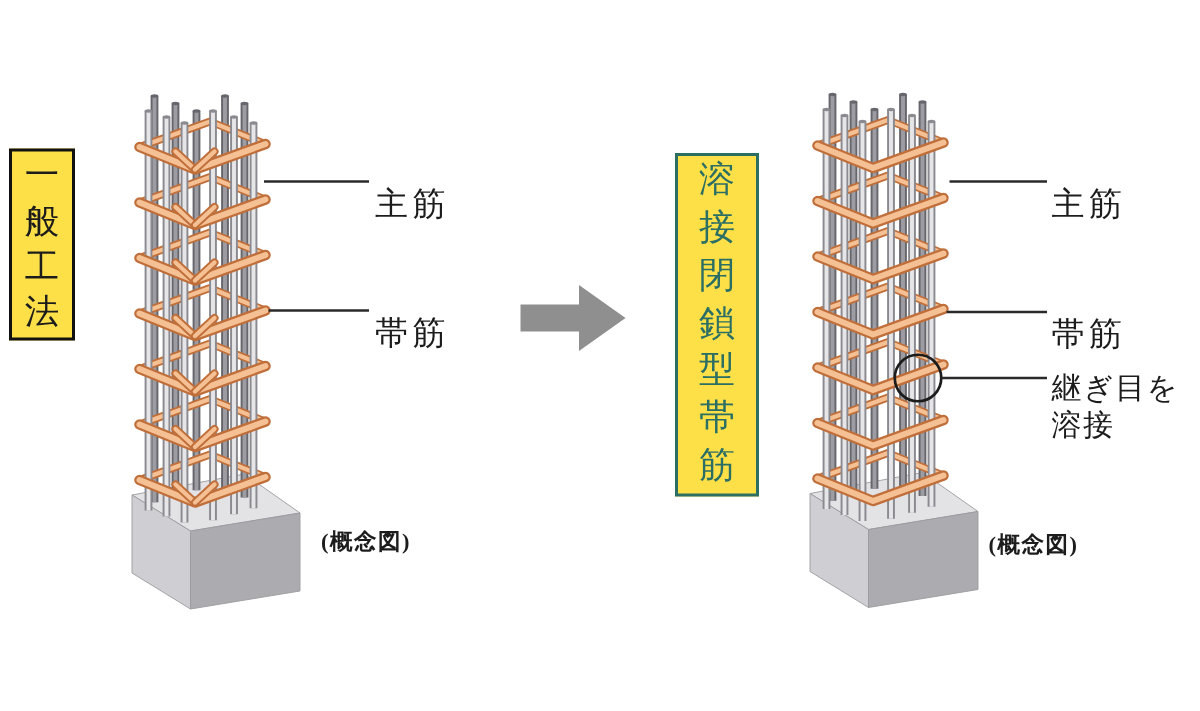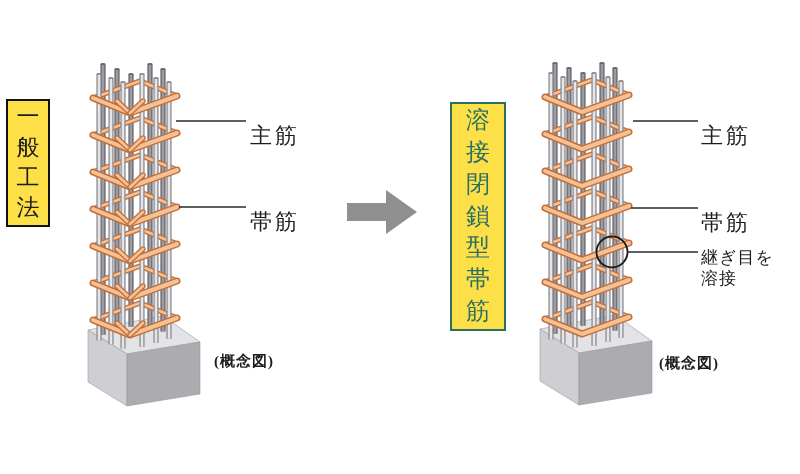--- a/index.html
+++ b/index.html
@@ -219,19 +219,19 @@
   <div class="label" style="left:250px;top:107px;">主筋</div>
   <div class="label" style="left:250px;top:193px;">帯筋</div>
   <div class="caption" style="left:214px;top:352px;">(概念図)</div>
 
   <div class="vbox welded-box" style="left:450px;top:102px;width:56px;height:229px;">
     <span class="vtext">溶接閉鎖型帯筋</span>
   </div>
 
   <div class="label" style="left:701px;top:107px;">主筋</div>
   <div class="label" style="left:701px;top:194px;">帯筋</div>
-  <div class="label weld-label" style="left:701px;top:231px;letter-spacing:1px;font-size:17px;">
+  <div class="label weld-label" style="left:701px;top:231px;letter-spacing:1px;font-size:20px;">
     <div>継ぎ目を</div>
     <div>溶接</div>
   </div>
   <div class="caption" style="left:659px;top:354px;">(概念図)</div>
 
 </div>
 
 </body></html>

